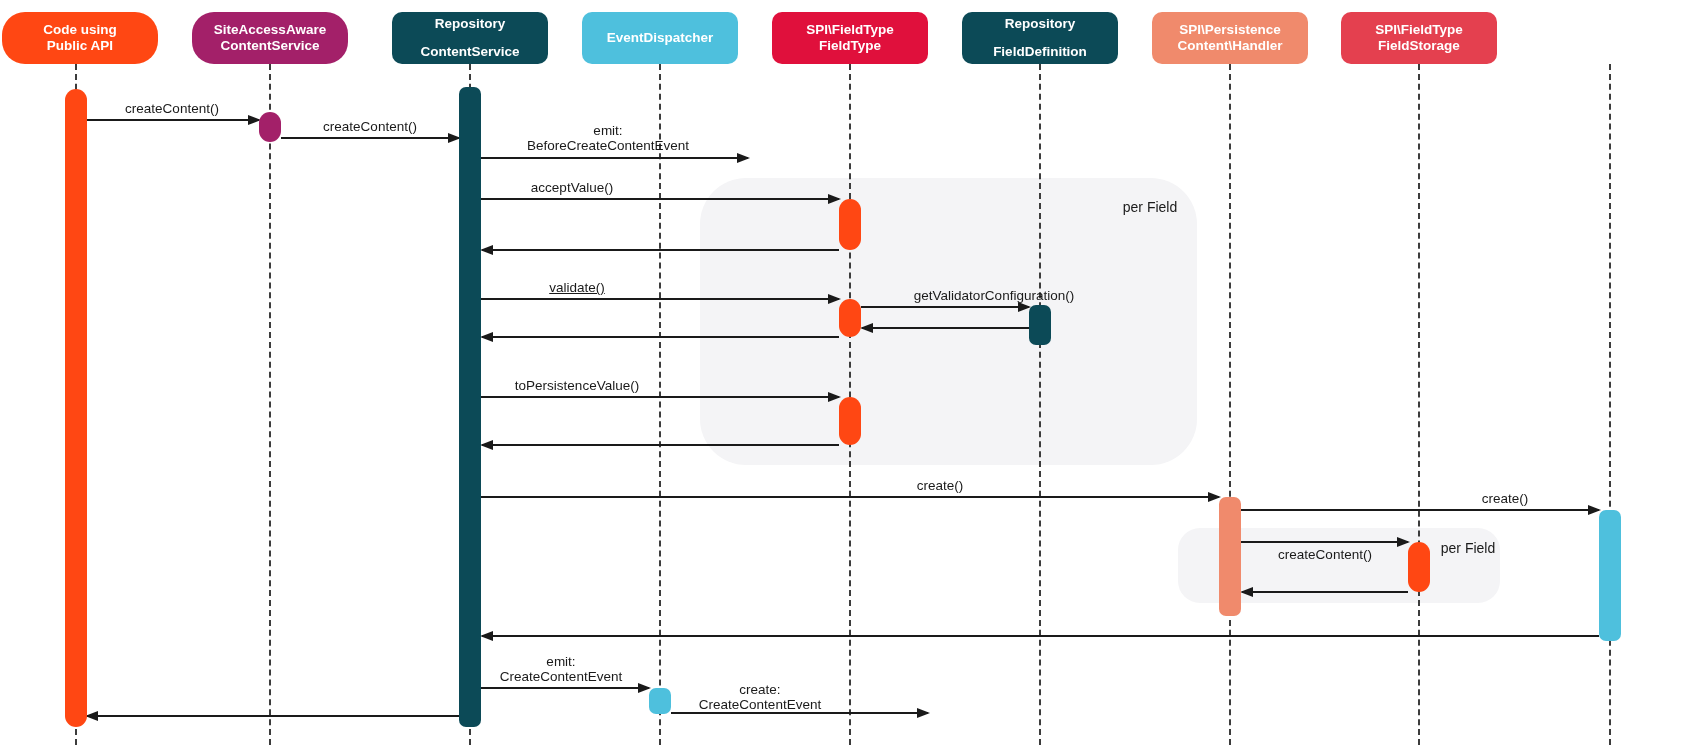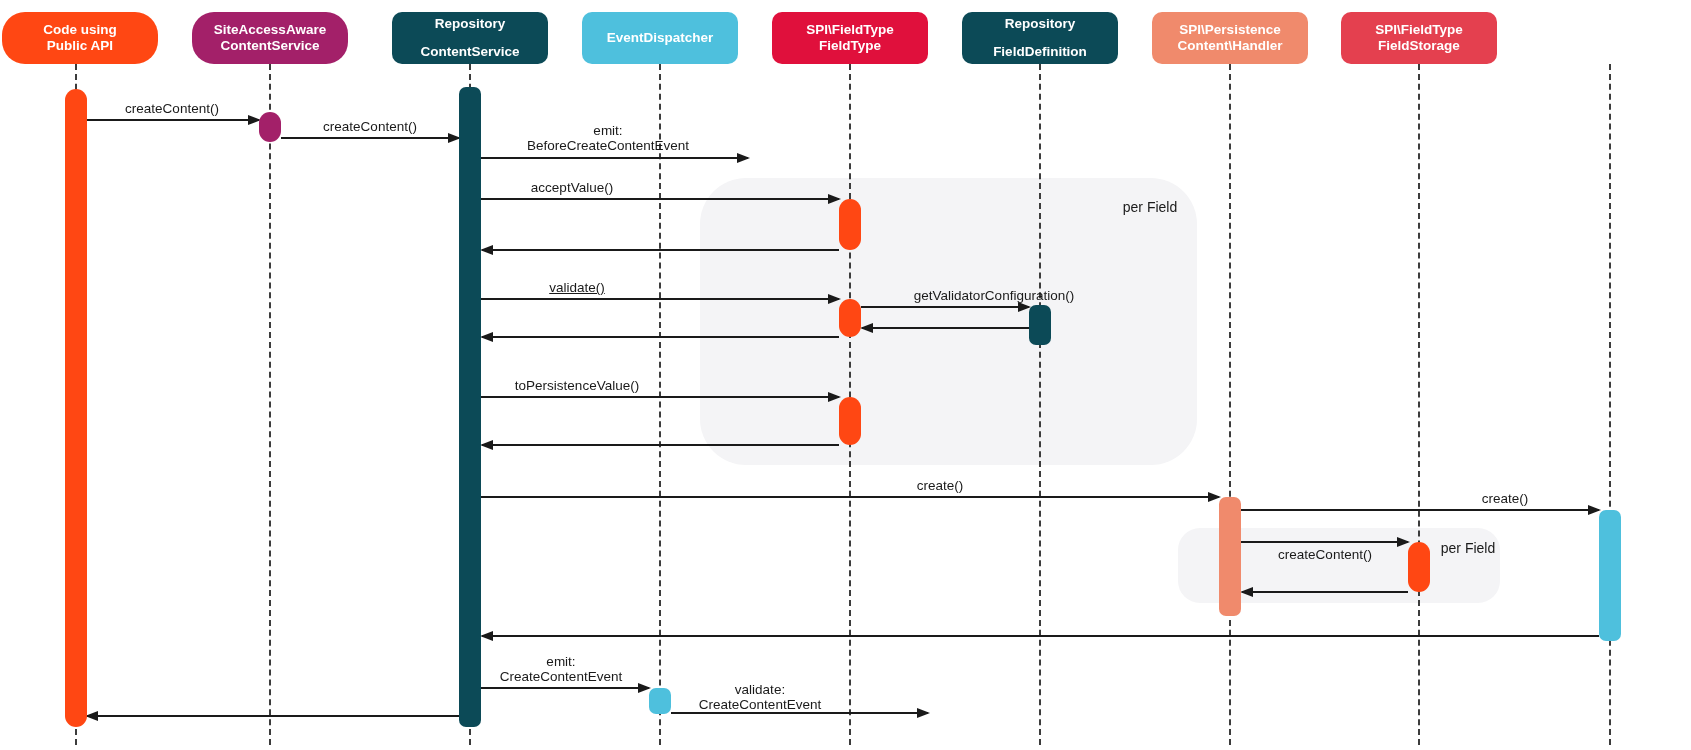--- a/index.html
+++ b/index.html
@@ -103,21 +103,21 @@
   <div class="msg" style="left:994px;top:288px;">getValidatorConfiguration()</div>
   <div class="msg" style="left:577px;top:378px;">toPersistenceValue()</div>
   <div class="msg" style="left:940px;top:478px;">create()</div>
   <div class="msg" style="left:1505px;top:491px;">create()</div>
   <div class="msg" style="left:1325px;top:547px;">createContent()</div>
   <div class="msg" style="left:561px;top:654px;">
     <span>emit:</span><br>
     <span>CreateContentEvent</span>
   </div>
   <div class="msg" style="left:760px;top:682px;">
-    <span>validate:</span><br>
+    <span>create:</span><br>
     <span>CreateContentEvent</span>
   </div>
 
   <div class="actor c-orange" style="left:2px;">
     <span>Code using</span>
     <span>Public API</span>
   </div>
   <div class="actor c-magenta" style="left:192px;">
     <span>SiteAccessAware</span>
     <span>ContentService</span>

